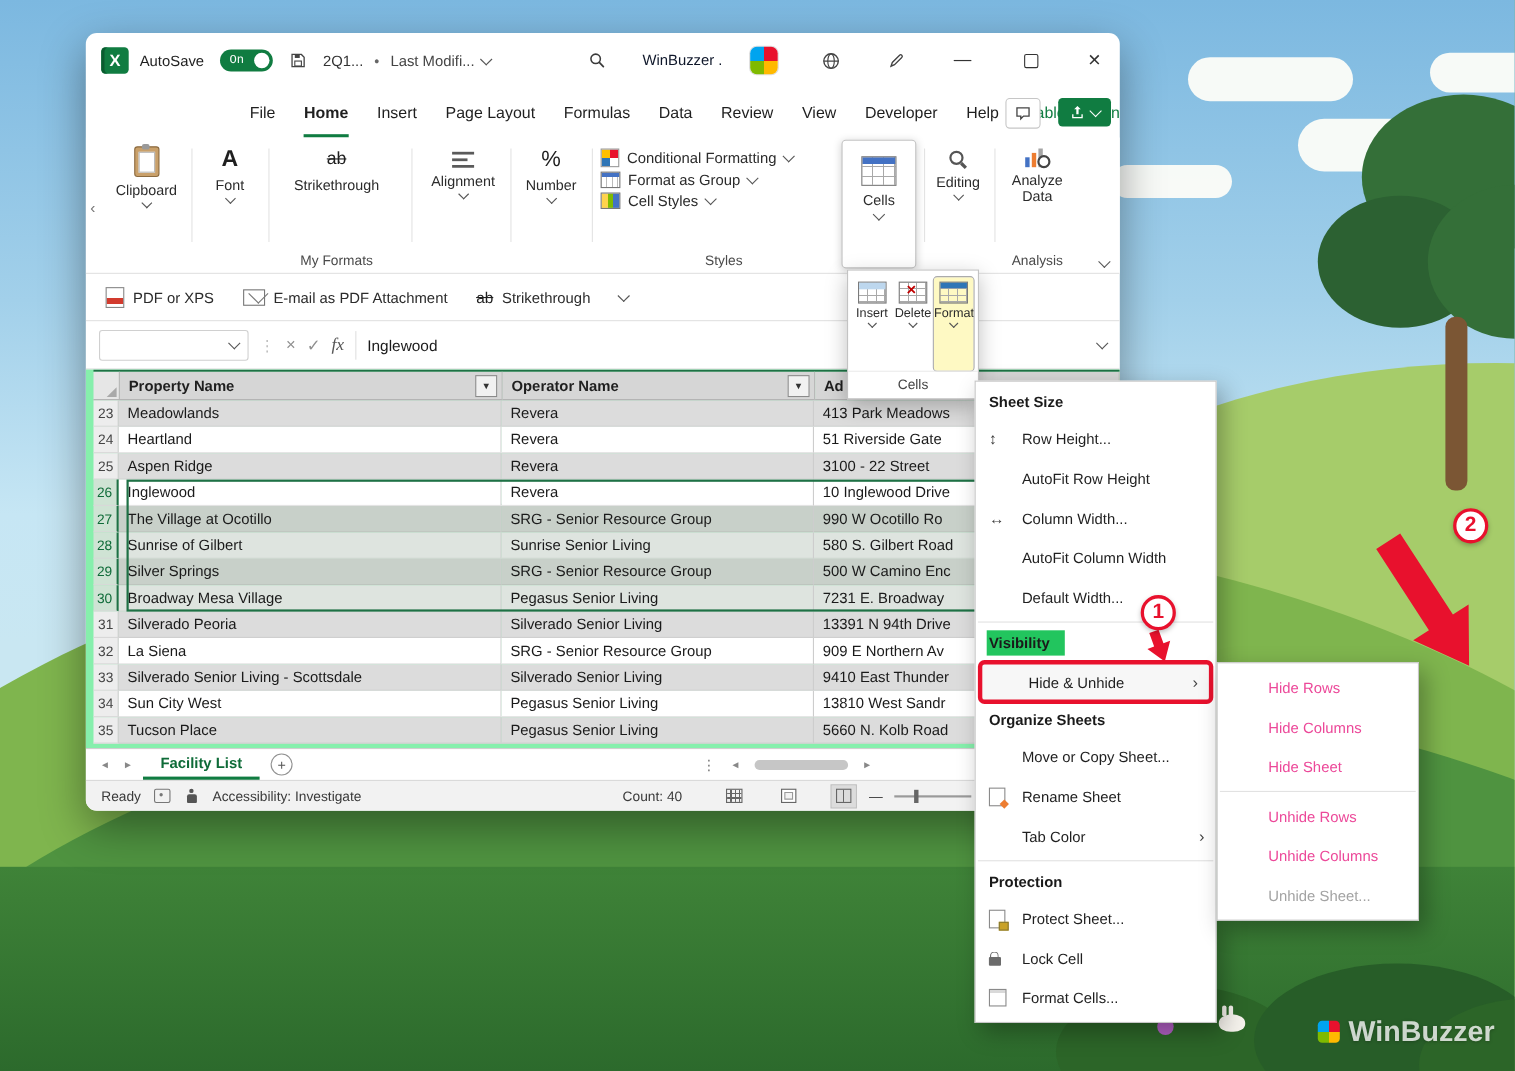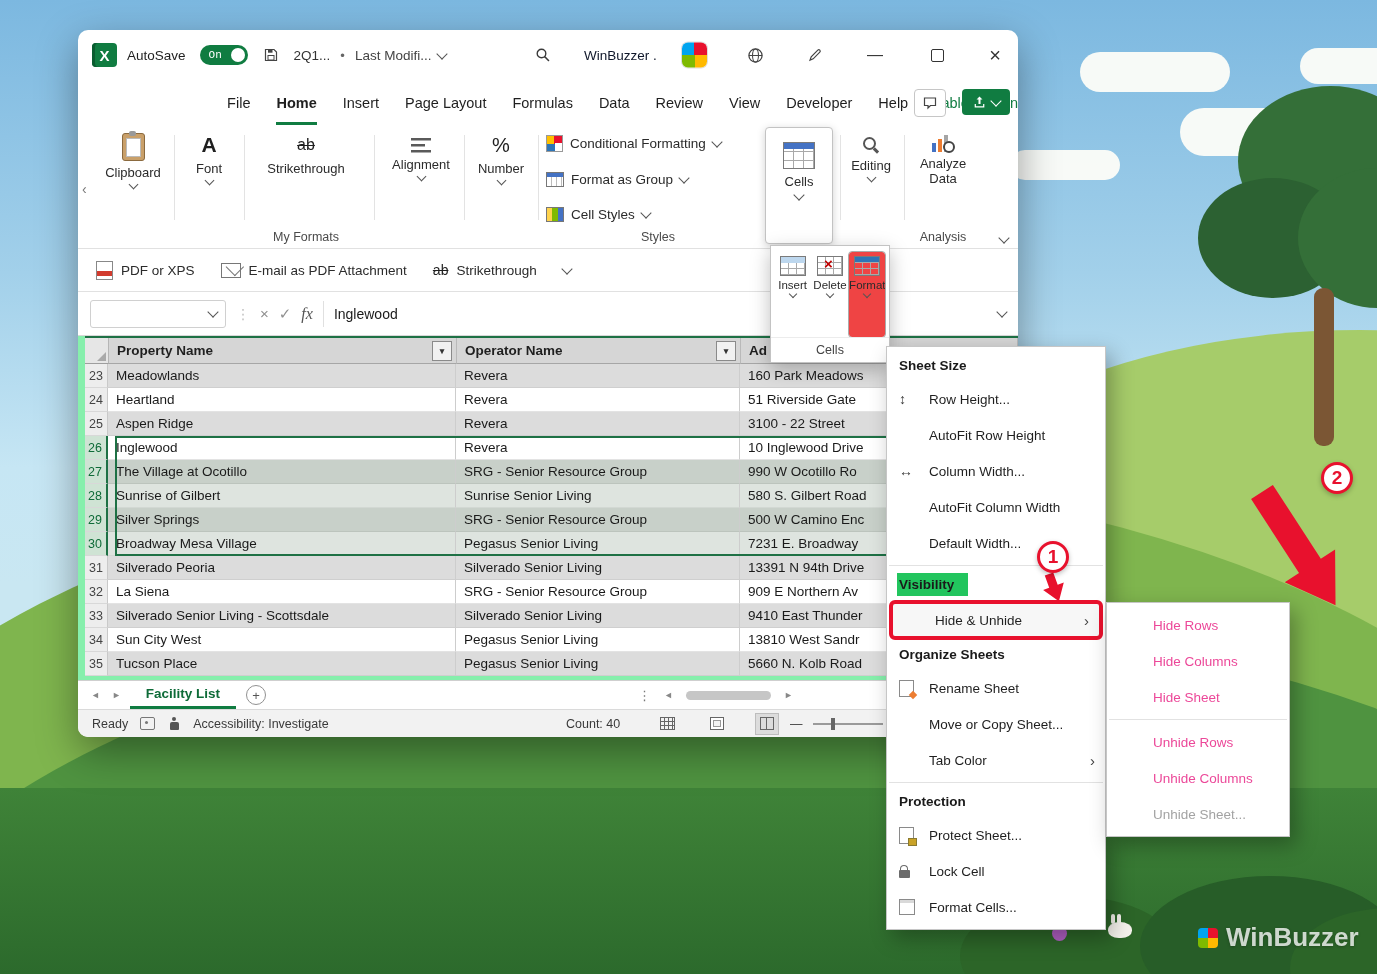--- a/index.html
+++ b/index.html
@@ -69,21 +69,21 @@
   .share-btn .chev{border-color:#fff;}
 
   
   .ribbon{height:123px;flex:0 0 123px;border-bottom:1px solid #e1e1e1;position:relative;background:#fff;}
   .collapse-l{position:absolute;left:4px;top:56px;color:#777;font-size:14px;}
   .grp{position:absolute;top:8px;display:flex;flex-direction:column;align-items:center;gap:4px;
     color:#2b2b2b;font-size:13px;text-align:center;}
   .grp .chev{border-color:#555;width:6px;height:6px;}
   .vdiv{position:absolute;top:10px;bottom:28px;width:1px;background:#e3e3e3;}
   .grp-label{position:absolute;bottom:4px;font-size:12.5px;color:#4a4a4a;text-align:center;}
-  .styles-col{position:absolute;left:468px;top:10px;width:224px;display:flex;flex-direction:column;gap:20px;}
+  .styles-col{position:absolute;left:468px;top:10px;width:224px;display:flex;flex-direction:column;gap:4px;}
   .styles-row{display:flex;align-items:center;gap:7px;font-size:13.5px;color:#2b2b2b;}
   .cells-btn{position:absolute;left:687px;top:2px;width:68px;height:117px;border:1px solid #c3c3c3;
     border-radius:4px;background:#fff;box-shadow:0 2px 8px rgba(0,0,0,.18);display:flex;flex-direction:column;
     align-items:center;justify-content:flex-start;gap:5px;padding-top:14px;box-sizing:border-box;font-size:13px;color:#2b2b2b;}
   .analyze-lbl{line-height:1.15;font-size:13px;}
   .ribbon-collapse{position:absolute;right:10px;bottom:6px;}
 
   
   .ic-clip{width:21px;height:26px;background:#c9a06a;border:1px solid #8b6a3f;border-radius:3px;position:relative;}
   .ic-clip::before{content:"";position:absolute;left:3px;top:4px;right:3px;bottom:3px;background:#fff;border:1px solid #bbb;}
@@ -203,21 +203,21 @@
   .zoom-thumb{position:absolute;left:18px;top:-5px;width:4px;height:12px;background:#666;}
 
   
   #cells-flyout{position:absolute;left:770px;top:245px;width:120px;height:118px;background:#fff;
     border:1px solid #c3c3c3;box-shadow:0 6px 18px rgba(0,0,0,.25);z-index:20;display:flex;
     flex-direction:column;box-sizing:border-box;}
   .fly-btns{flex:1;display:flex;justify-content:space-around;padding:6px 3px 0;}
   .fly-btn{width:36px;display:flex;flex-direction:column;align-items:center;gap:3px;font-size:11.5px;
     color:#2b2b2b;padding-top:4px;border-radius:3px;}
   .fly-btn .chev{width:5px;height:5px;}
-  .fly-btn.pressed{background:#ef4444;outline:1px solid #ababab;}
+  .fly-btn.pressed{background:#fef9c3;outline:1px solid #ababab;}
   .ic-grid{width:24px;height:18px;border:1px solid #7a7a7a;background-color:#fff;background:
     repeating-linear-gradient(90deg,rgba(0,0,0,0) 0 7px,#a9a9a9 7px 8px),
     repeating-linear-gradient(rgba(0,0,0,0) 0 5px,#a9a9a9 5px 6px);position:relative;}
   .ic-grid.ins{background-color:#fff;}
   .ic-grid.ins::before{content:"";position:absolute;left:0;top:0;width:24px;height:6px;background:#bdd7ee;}
   .ic-grid.del::after{content:"×";position:absolute;left:6px;top:-2px;color:#c00000;font-weight:bold;font-size:15px;}
   .ic-grid.fmt::before{content:"";position:absolute;left:0;top:0;width:24px;height:5px;background:#2e75b6;}
   .fly-label{height:24px;display:flex;align-items:center;justify-content:center;font-size:12.5px;color:#444;
     border-top:1px solid #ececec;}
 
@@ -497,21 +497,21 @@
         </div>
         <div class="hcell w3">
           <span>Ad</span>
         </div>
       </div>
 
       <div class="r band">
         <div class="rn">23</div>
         <div class="cell w1">Meadowlands</div>
         <div class="cell w2">Revera</div>
-        <div class="cell w3">160 Park Meadows</div>
+        <div class="cell w3">413 Park Meadows</div>
       </div>
       <div class="r white">
         <div class="rn">24</div>
         <div class="cell w1">Heartland</div>
         <div class="cell w2">Revera</div>
         <div class="cell w3">51 Riverside Gate</div>
       </div>
       <div class="r band">
         <div class="rn">25</div>
         <div class="cell w1">Aspen Ridge</div>
@@ -673,28 +673,28 @@
   <div class="fm-header">
     <span class="hl">Visibility</span>
   </div>
   <div class="fm-item redbox">
     <span class="gutter"></span>
     <span>Hide &amp; Unhide</span>
     <span class="fm-arrow">›</span>
   </div>
   <div class="fm-header">Organize Sheets</div>
   <div class="fm-item">
+    <span class="gutter"></span>
+    <span>Move or Copy Sheet...</span>
+  </div>
+  <div class="fm-item">
     <span class="gutter">
         <span class="gi-sheet rename"></span>
       </span>
     <span>Rename Sheet</span>
-  </div>
-  <div class="fm-item">
-    <span class="gutter"></span>
-    <span>Move or Copy Sheet...</span>
   </div>
   <div class="fm-item">
     <span class="gutter"></span>
     <span>Tab Color</span>
     <span class="fm-arrow">›</span>
   </div>
   <div class="fm-sep"></div>
   <div class="fm-header">Protection</div>
   <div class="fm-item">
     <span class="gutter">

